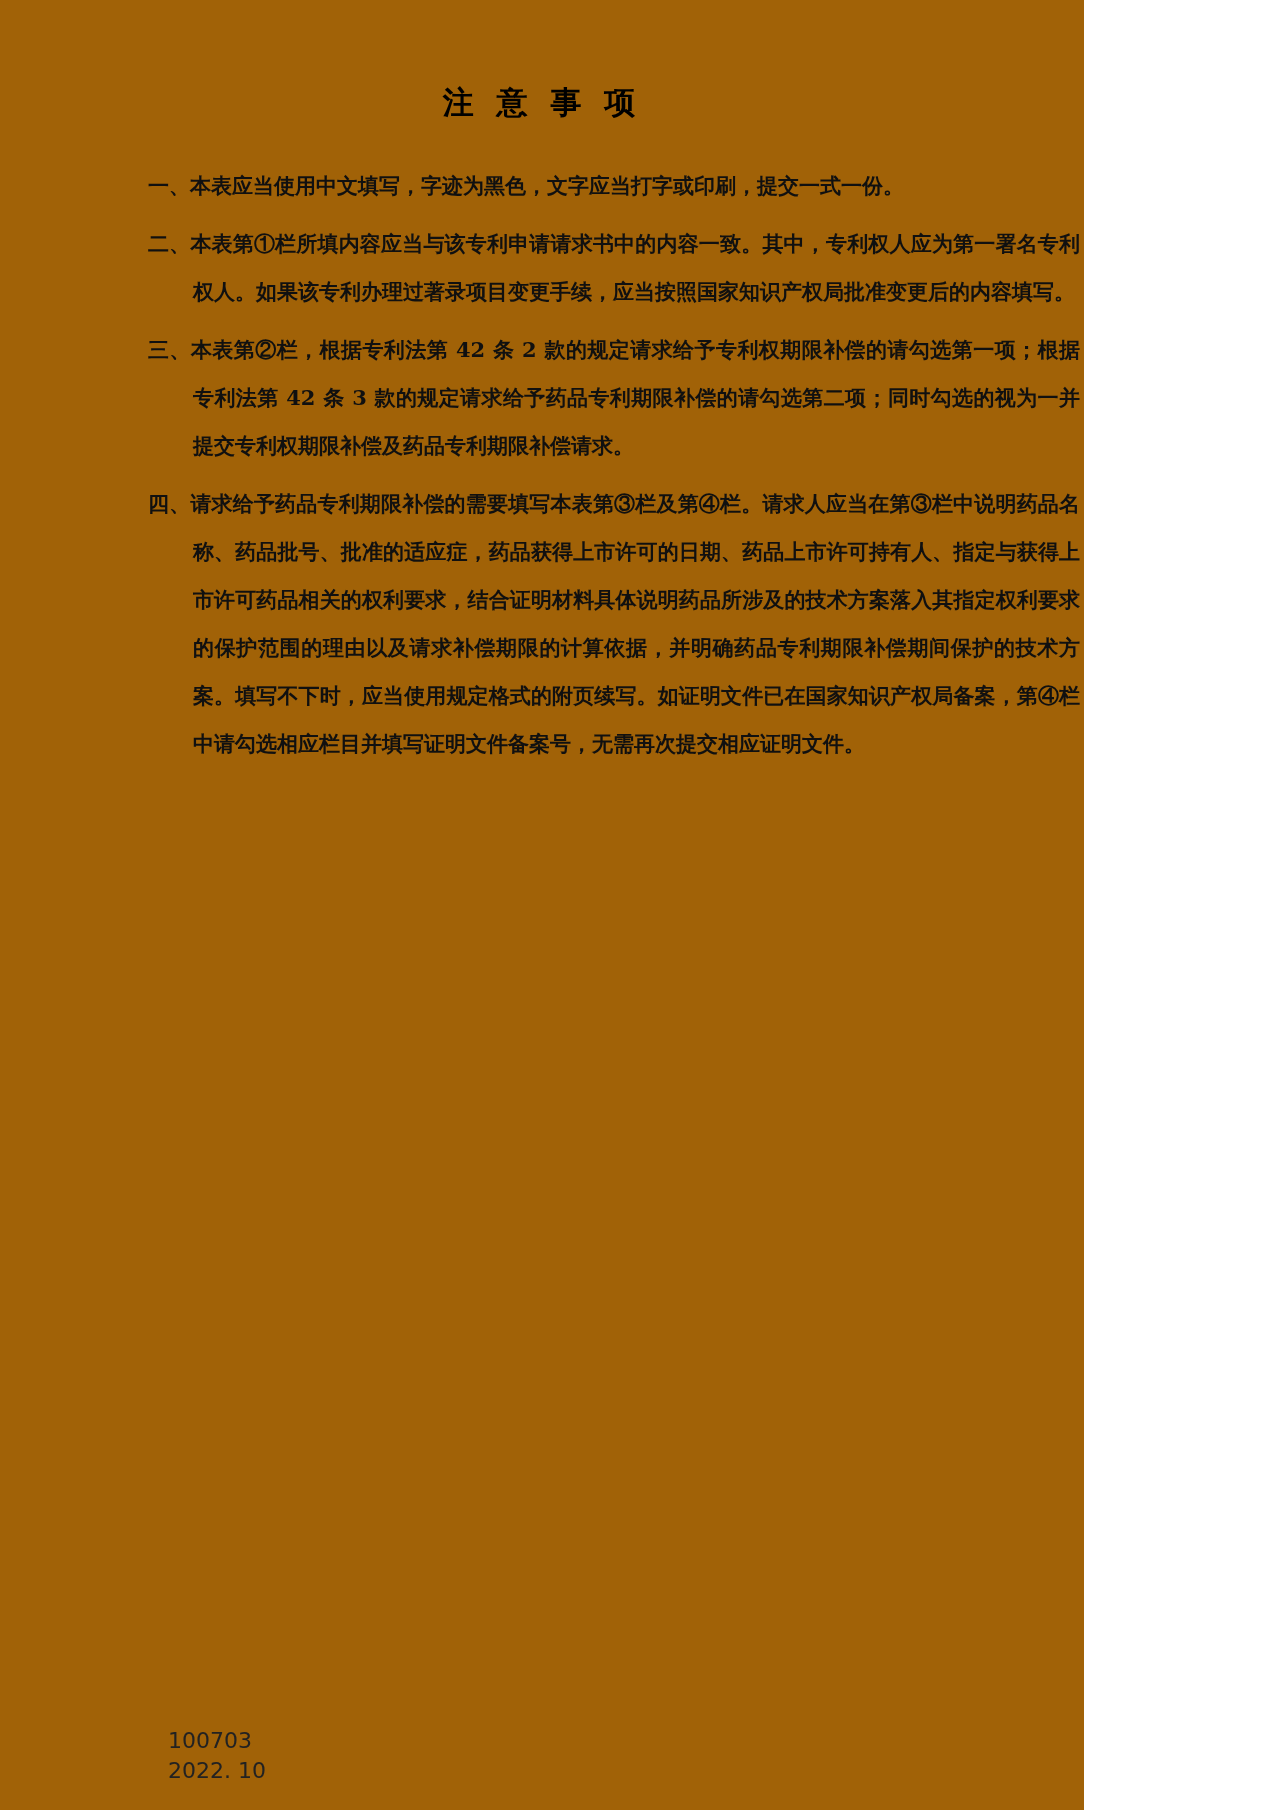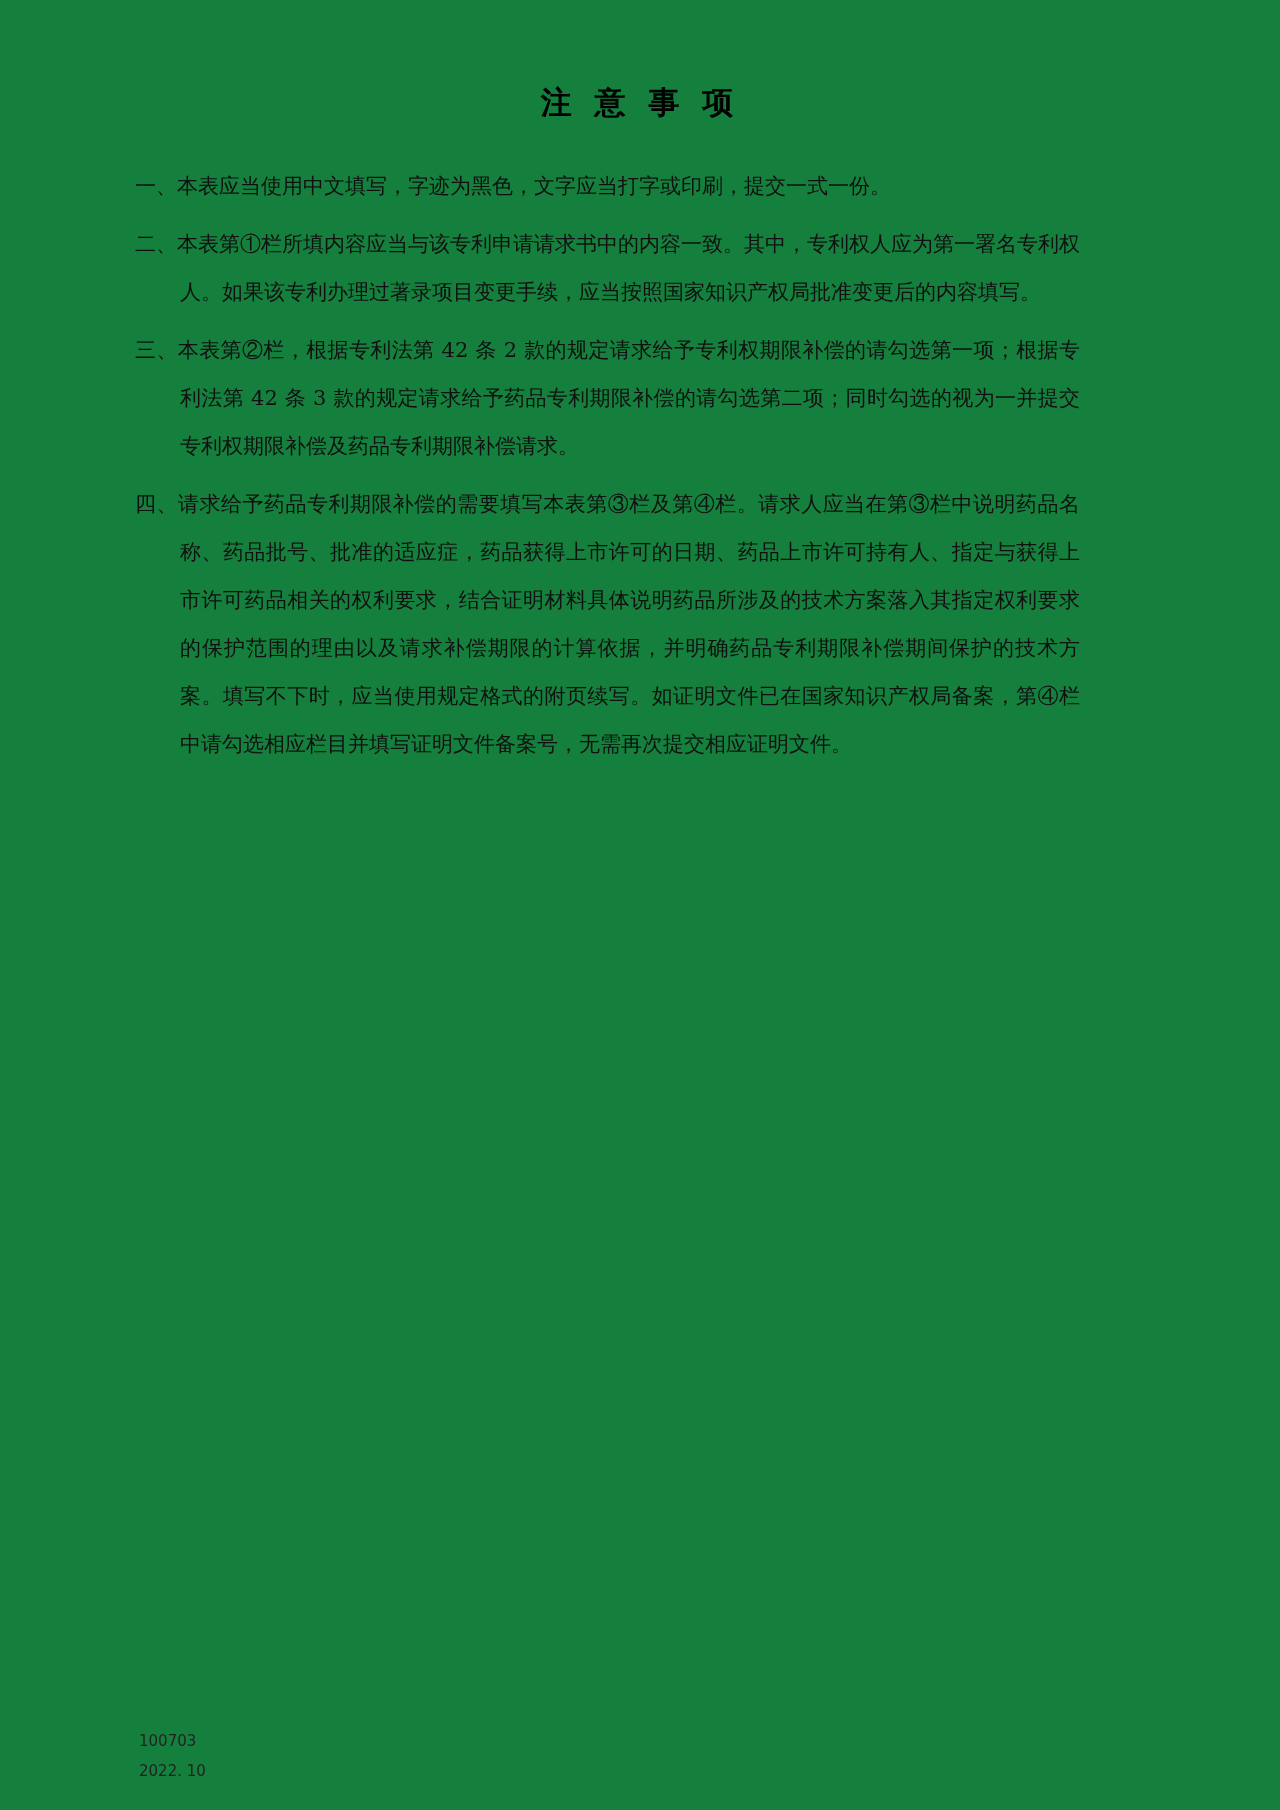--- a/index.html
+++ b/index.html
@@ -11,60 +11,61 @@
     width: 1280px;
     height: 1810px;
     position: relative;
     font-family: "DejaVu Serif", "Liberation Serif", serif;
     color: #111111;
   }
   .page {
     position: absolute;
     top: 0;
     left: 0;
-    width: 1280px;
+    width: 1084px;
     height: 1810px;
-    background: #15803d;
+    background: #a16207;
   }
   .doc-title {
     margin: 0;
     padding-top: 82px;
     text-align: center;
     font-family: "DejaVu Sans", "Liberation Sans", sans-serif;
     font-weight: bold;
     font-size: 31px;
     letter-spacing: 6px;
     color: #000000;
   }
   .notes {
     width: 945px;
     margin: 38px 0 0 135px;
   }
   .note {
-    margin: 0 0 10px 0;
+    margin: 0 0 10px 13px;
     padding-left: 45px;
     text-indent: -45px;
     font-size: 21px;
     line-height: 48px;
     text-align: justify;
     text-justify: inter-ideograph;
     color: #101010;
+    font-weight: bold;
   }
   .note-num {
     display: inline;
   }
   .note-text {
     display: inline;
   }
   .footer {
     position: absolute;
-    left: 139px;
+    left: 168px;
     top: 1726px;
     font-family: "DejaVu Sans", "Liberation Sans", sans-serif;
-    font-size: 15px;
+    font-size: 22px;
     line-height: 30px;
     color: #222222;
   }
   .footer div {
     white-space: nowrap;
   }
 </style>
 </head>
 <body>
 

